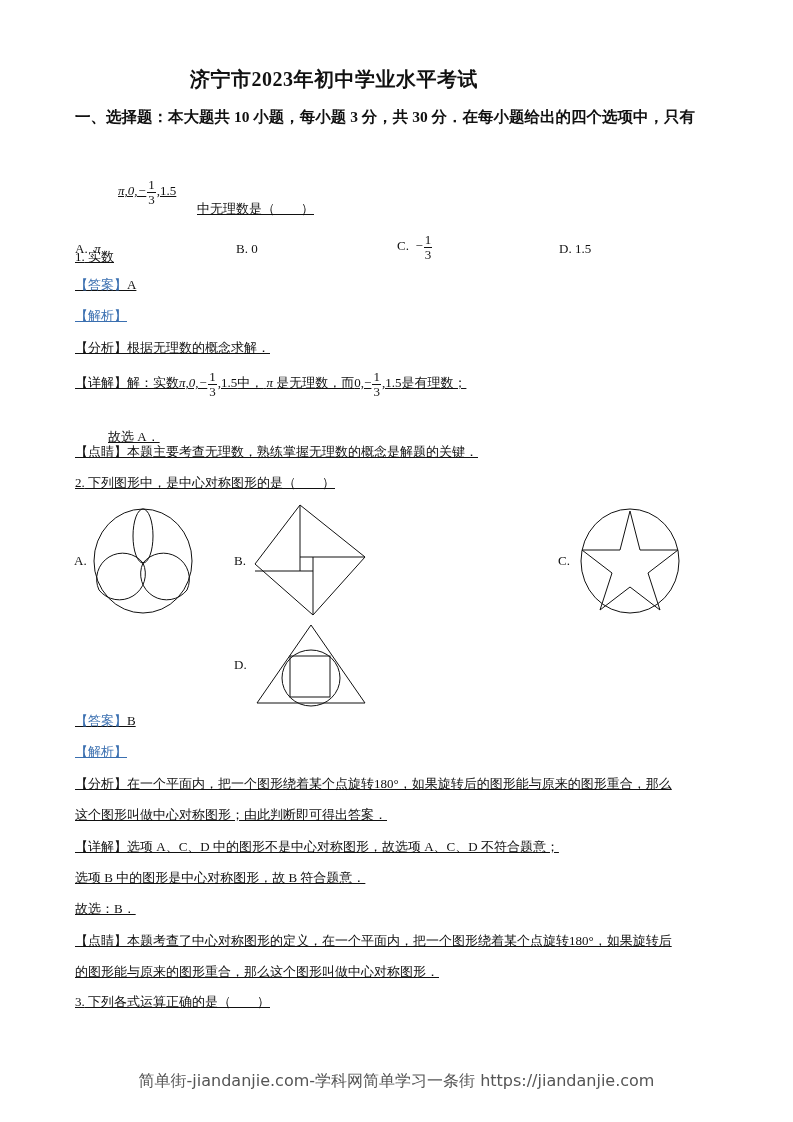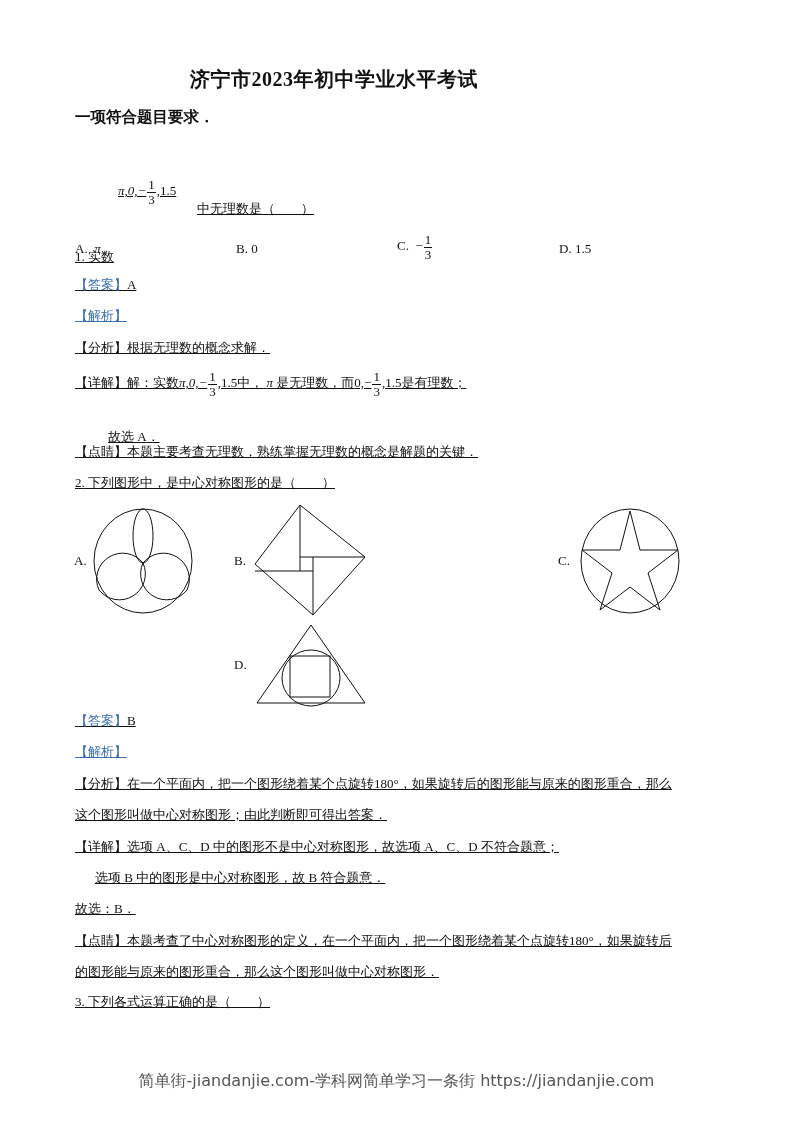--- a/index.html
+++ b/index.html
@@ -18,21 +18,21 @@
   .opt { font-size: 13px; white-space: nowrap; }
   svg { position: absolute; overflow: visible; }
   .footer { left: 0; width: 793px; top: 1071px; text-align: center; font-family: "DejaVu Sans", sans-serif; font-size: 16px; color: #555; }
 </style>
 </head>
 <body>
 
 <div class="abs title">济宁市2023年初中学业水平考试</div>
 
 <div class="abs section" style="top:102px;">
-  <div>一项符合题目要求．</div>
+  <div>一、选择题：本大题共 10 小题，每小题 3 分，共 30 分．在每小题给出的四个选项中，只有</div>
 </div>
 
 <div class="abs line" style="top:200px;margin-top:48px;">
   <span>1.</span>
   <span>实数</span>
 </div>
 <div class="abs line math" style="left:118px; top:178px;">
   <span class="pi">π,0,−</span><span class="frac"><span class="num">1</span><span class="den">3</span></span><span>,1.5</span>
 </div>
 <div class="abs line" style="left:197px; top:200px;">中无理数是（　　）</div>
@@ -105,21 +105,21 @@
   <span class="tag">【答案】</span><span>B</span>
 </div>
 <div class="abs line tag" style="top:743px;">【解析】</div>
 <div class="abs line" style="top:775px;">
   <span>【分析】</span><span>在一个平面内，把一个图形绕着某个点旋转180°，如果旋转后的图形能与原来的图形重合，那么</span>
 </div>
 <div class="abs line" style="top:806px;">这个图形叫做中心对称图形；由此判断即可得出答案．</div>
 <div class="abs line" style="top:838px;">
   <span>【详解】</span><span>选项 A、C、D 中的图形不是中心对称图形，故选项 A、C、D 不符合题意；</span>
 </div>
-<div class="abs line" style="top:869px;margin-left:20px;">选项 B 中的图形是中心对称图形，故 B 符合题意．</div>
+<div class="abs line" style="top:869px;">选项 B 中的图形是中心对称图形，故 B 符合题意．</div>
 <div class="abs line" style="top:900px;">故选：B．</div>
 <div class="abs line" style="top:932px;">
   <span>【点睛】</span><span>本题考查了中心对称图形的定义，在一个平面内，把一个图形绕着某个点旋转180°，如果旋转后</span>
 </div>
 <div class="abs line" style="top:963px;">的图形能与原来的图形重合，那么这个图形叫做中心对称图形．</div>
 
 <div class="abs line" style="top:993px;">
   <span>3.</span>&nbsp;<span>下列各式运算正确的是（　　）</span>
 </div>
 

